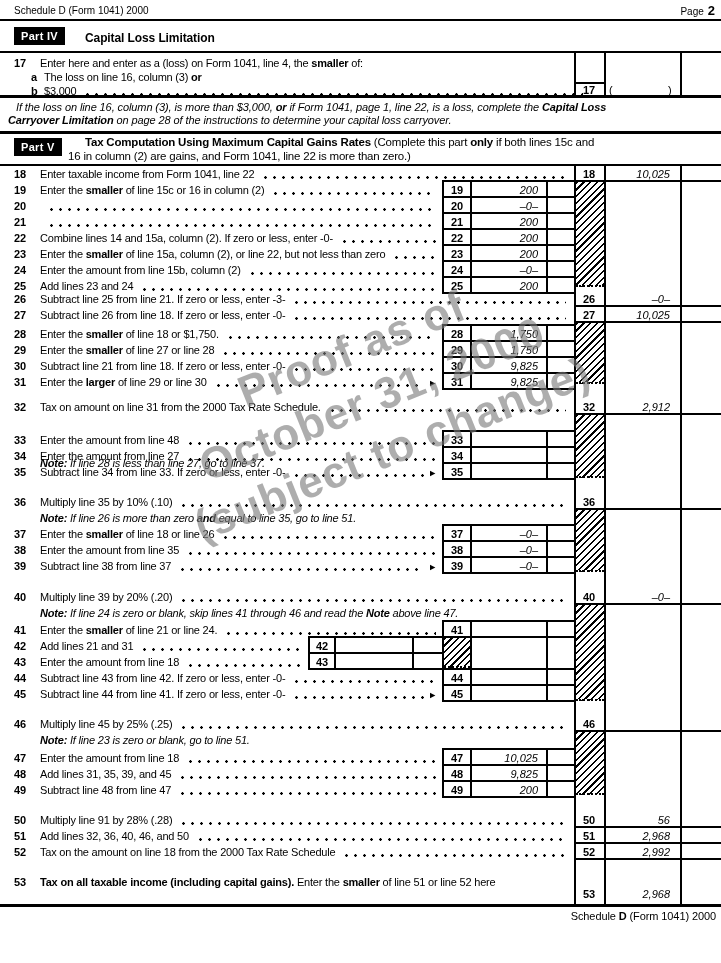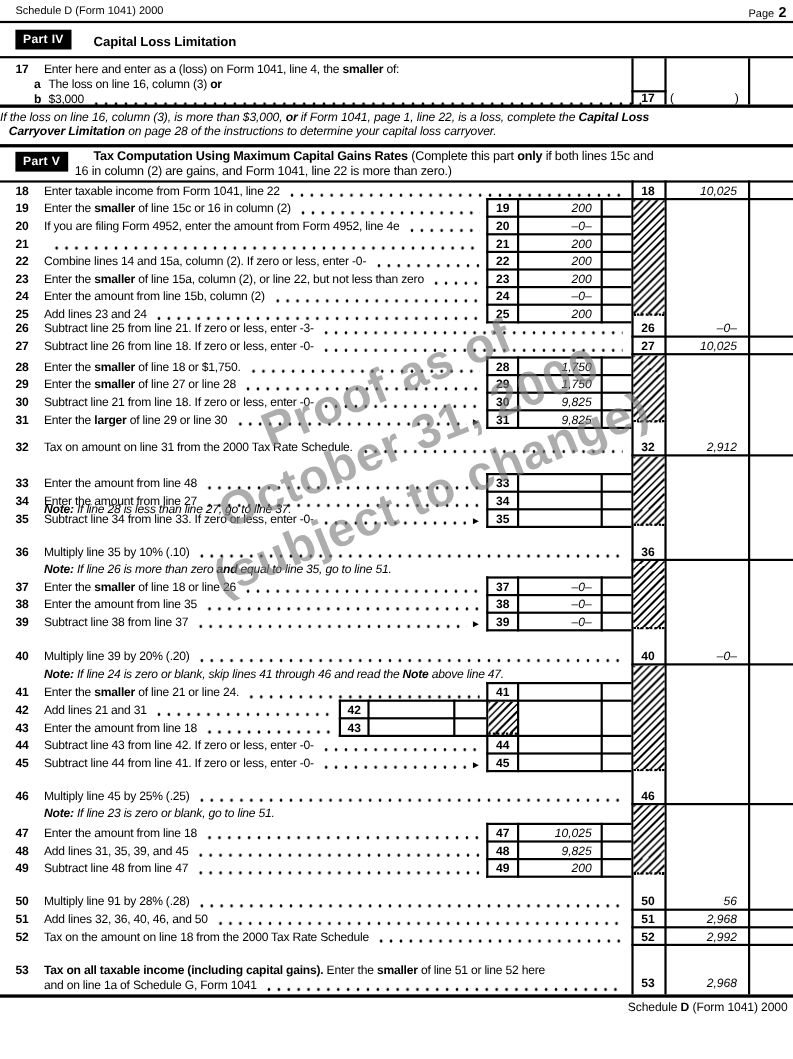--- a/index.html
+++ b/index.html
@@ -69,21 +69,21 @@
   <div class="vl" style="left:574px;top:53px;height:42px;"></div>
   <div class="vl" style="left:604px;top:53px;height:42px;"></div>
   <div class="vl" style="left:680px;top:53px;height:42px;"></div>
   <div class="hl" style="left:574px;top:82px;width:32px;"></div>
   <div class="numcell" style="left:574px;top:84px;width:30px;">17</div>
   <div class="paren" style="left:609px;top:84px;">(</div>
   <div class="valcell" style="left:608px;top:84px;width:58px;"></div>
   <div class="paren" style="left:668px;top:84px;">)</div>
   <div class="hl" style="left:0;top:95px;width:721px;height:3px;"></div>
 
-  <div class="itnote" style="left:0;top:101px;text-align:right;">If the loss on line 16, column (3), is more than $3,000, <b>or</b> if Form 1041, page 1, line 22, is a loss, complete the <b>Capital Loss</b></div>
+  <div class="itnote" style="left:16px;top:101px;text-align:right;">If the loss on line 16, column (3), is more than $3,000, <b>or</b> if Form 1041, page 1, line 22, is a loss, complete the <b>Capital Loss</b></div>
   <div class="itnote" style="left:8px;top:114px;"><b>Carryover Limitation</b> on page 28 of the instructions to determine your capital loss carryover.</div>
   <div class="hl" style="left:0;top:131px;width:721px;height:3px;"></div>
 
   <div class="badge" style="left:14px;top:138px;">Part V</div>
   <div class="p5title" style="left:85px;top:136px;"><b>Tax Computation Using Maximum Capital Gains Rates</b> (Complete this part <b>only</b> if both lines 15c and</div>
   <div class="p5title" style="left:68px;top:150px;">16 in column (2) are gains, and Form 1041, line 22 is more than zero.)</div>
   <div class="hl" style="left:0;top:164px;width:721px;"></div>
 
   <div id="gen" class="abs" style="left:0;top:0;width:721px;height:963px;">
       <div class="vl" style="left: 574px; top: 164px; height: 740px;"></div>
@@ -107,21 +107,20 @@
       <div class="numcell" style="left: 574px; top: 168px; width: 30px;">18</div>
       <div class="valcell" style="left: 608px; top: 168px; width: 62px;">10,025</div>
       <div class="hl" style="left: 574px; top: 180px; width: 147px;"></div>
       <div class="row" style="left: 14px; top: 184px; width: 426px;">
         <span class="num">19</span>
         <span class="txt">Enter the <b>smaller</b> of line 15c or 16 in column (2)</span>
         <span class="dots"></span>
       </div>
       <div class="row" style="left: 14px; top: 200px; width: 426px;">
         <span class="num">20</span>
-        <span class="txt">If you are filing Form 4952, enter the amount from Form 4952, line 4e</span>
         <span class="dots"></span>
       </div>
       <div class="row" style="left: 14px; top: 216px; width: 426px;">
         <span class="num">21</span>
         <span class="dots"></span>
       </div>
       <div class="row" style="left: 14px; top: 232px; width: 426px;">
         <span class="num">22</span>
         <span class="txt">Combine lines 14 and 15a, column (2). If zero or less, enter -0-</span>
         <span class="dots"></span>
@@ -307,25 +306,20 @@
         <span class="num">52</span>
         <span class="txt">Tax on the amount on line 18 from the 2000 Tax Rate Schedule</span>
         <span class="dots"></span>
       </div>
       <div class="numcell" style="left: 574px; top: 846px; width: 30px;">52</div>
       <div class="valcell" style="left: 608px; top: 846px; width: 62px;">2,992</div>
       <div class="hl" style="left: 574px; top: 858px; width: 147px;"></div>
       <div class="row" style="left: 14px; top: 876px; width: 556px;">
         <span class="num">53</span>
         <span class="txt"><b>Tax on all taxable income (including capital gains).</b> Enter the <b>smaller</b> of line 51 or line 52 here</span>
-      </div>
-      <div class="row" style="left: 14px; top: 890px; width: 556px;">
-        <span class="num"></span>
-        <span class="txt">and on line 1a of Schedule G, Form 1041</span>
-        <span class="dots"></span>
       </div>
       <div class="numcell" style="left: 574px; top: 888px; width: 30px;">53</div>
       <div class="valcell" style="left: 608px; top: 888px; width: 62px;">2,968</div>
       <div class="hl" style="left: 442px; top: 180px; width: 132px;"></div>
       <div class="vl" style="left: 442px; top: 180px; height: 114px;"></div>
       <div class="vl" style="left: 470px; top: 180px; height: 114px;"></div>
       <div class="vl" style="left: 546px; top: 180px; height: 114px;"></div>
       <div class="hl" style="left: 442px; top: 196px; width: 132px;"></div>
       <div class="numcell" style="left: 444px; top: 184px; width: 26px;">19</div>
       <div class="valcell" style="left: 474px; top: 184px; width: 64px;">200</div>

